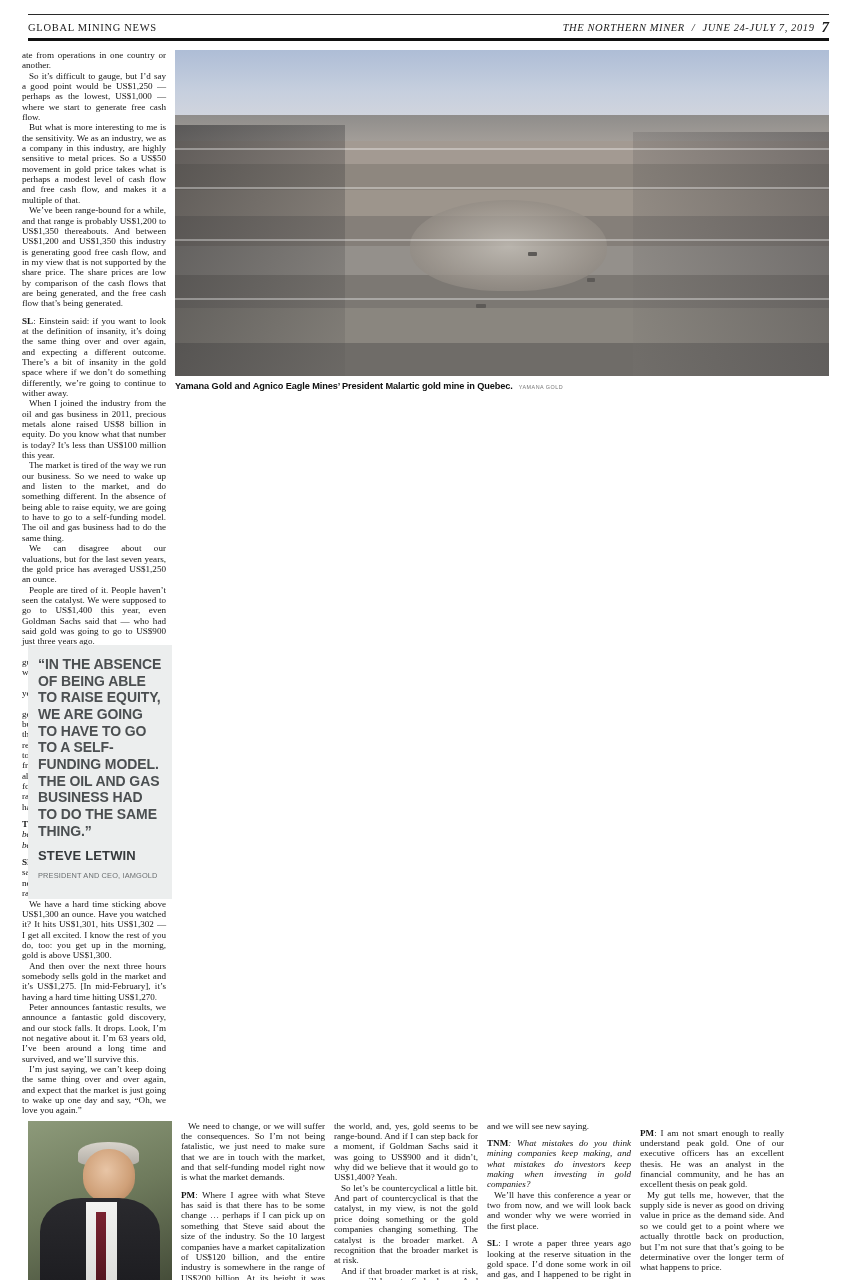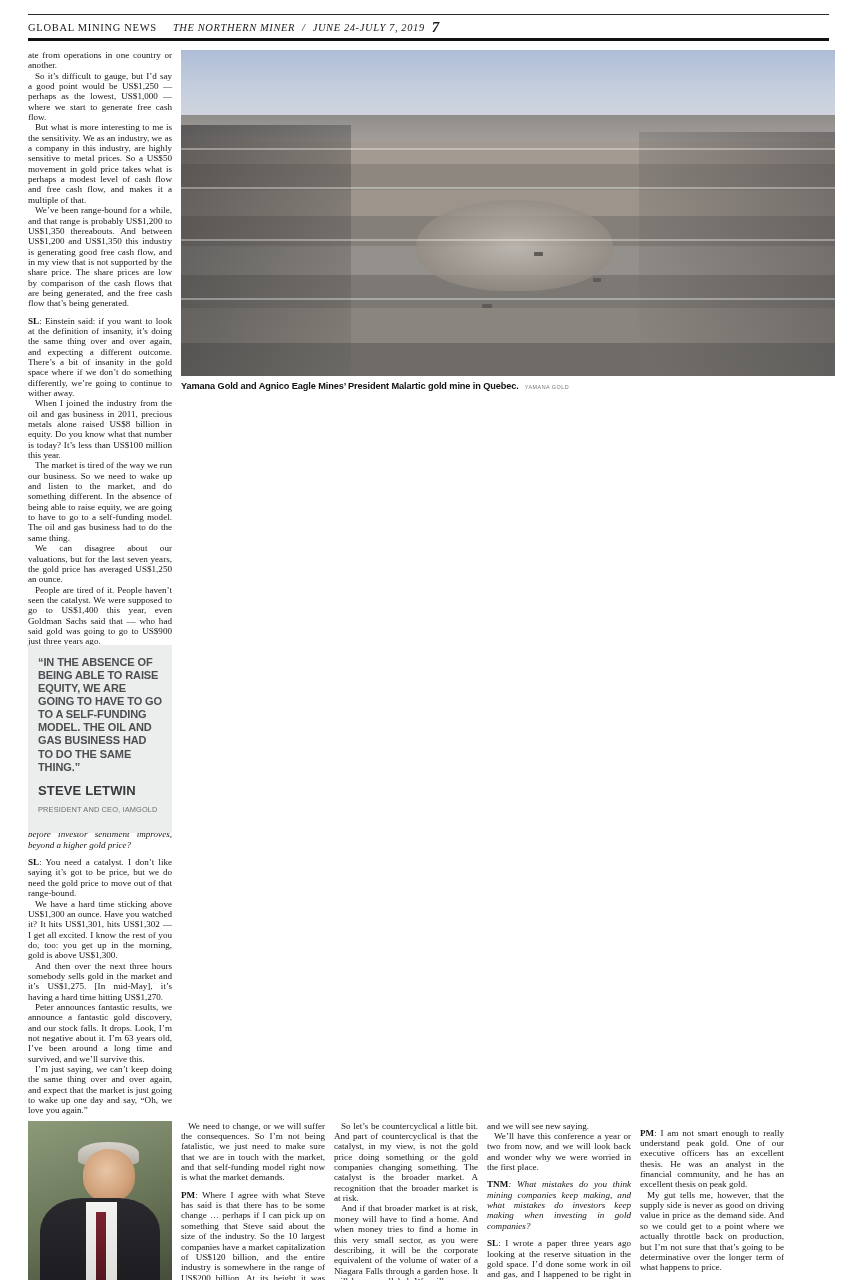--- a/index.html
+++ b/index.html
@@ -29,20 +29,21 @@
     border-top: 1px solid #2a2a2a;
     height: 0; width: 100%;
   }
   .rule-thick {
     border-top: 3px solid #111;
     height: 0; width: 100%;
   }
   .masthead-row {
     display: flex;
     align-items: baseline;
+    justify-content: space-between;
     padding: 3px 0 3px 0;
     gap: 16px;
   }
   .masthead-left {
     font-family: "Liberation Serif", serif;
     font-size: 10.5px;
     letter-spacing: 0.7px;
     color: #1a1a1a;
     text-transform: uppercase;
   }
@@ -62,20 +63,21 @@
     letter-spacing: 0;
     position: relative;
     top: 1px;
   }
 
   
   .top-zone {
     display: flex;
     gap: 9px;
     margin-top: 9px;
+    justify-content: flex-end;
   }
   .col {
     width: 144px;
     flex: 0 0 144px;
   }
   .photo-block {
     flex: 0 0 654px;
     width: 654px;
   }
   .photo {
@@ -194,21 +196,21 @@
   }
 
   .quote-box {
     background: #eceeee;
     padding: 11px 10px 12px 10px;
     width: 124px;
   }
   .quote-text {
     font-family: "Liberation Sans", sans-serif;
     font-weight: bold;
-    font-size: 11px;
+    font-size: 14px;
     line-height: 1.19;
     color: #4b4f51;
     letter-spacing: -0.1px;
     margin: 0 0 9px 0;
     text-transform: uppercase;
   }
   .quote-name {
     font-family: "Liberation Sans", sans-serif;
     font-weight: bold;
     font-size: 13px;
@@ -276,21 +278,21 @@
       <p class="bt">When I joined the industry from the oil and gas business in 2011, precious metals alone raised US$8 billion in equity. Do you know what that number is today? It’s less than US$100 million this year.</p>
       <p class="bt">The market is tired of the way we run our business. So we need to wake up and listen to the market, and do something different. In the absence of being able to raise equity, we are going to have to go to a self-funding model. The oil and gas business had to do the same thing.</p>
       <p class="bt">We can disagree about our valuations, but for the last seven years, the gold price has averaged US$1,250 an ounce.</p>
       <p class="bt">People are tired of it. People haven’t seen the catalyst. We were supposed to go to US$1,400 this year, even Goldman Sachs said that — who had said gold was going to go to US$900 just three years ago.</p>
       <p class="bt">Look, I’m as optimistic as the next guy. I wouldn’t be in this business if I wasn’t.</p>
       <p class="bt">I was in the oil and gas business 28 years. I saw six cycles.</p>
       <p class="bt">We need to pull up our socks and generate free cash flow to fund our businesses, or we will disappear. And the mid-tier sector is a sector where we really need, as Peter said, to get our act together and start generating enough free cash flow to move the growth ahead. Because the market isn’t there for us to raise the money. Go try to raise equity today. It isn’t going to happen.</p>
       <p class="bt noind gap q"><span class="spk">TNM</span><span>: What more is it going to take before investor sentiment improves, beyond a higher gold price?</span></p>
       <p class="bt noind gap"><span class="spk">SL</span><span>: You need a catalyst. I don’t like saying it’s got to be price, but we do need the gold price to move out of that range-bound.</span></p>
       <p class="bt">We have a hard time sticking above US$1,300 an ounce. Have you watched it? It hits US$1,301, hits US$1,302 — I get all excited. I know the rest of you do, too: you get up in the morning, gold is above US$1,300.</p>
-      <p class="bt">And then over the next three hours somebody sells gold in the market and it’s US$1,275. [In mid-May], it’s having a hard time hitting US$1,270.</p>
+      <p class="bt">And then over the next three hours somebody sells gold in the market and it’s US$1,275. [In mid-February], it’s having a hard time hitting US$1,270.</p>
       <p class="bt">Peter announces fantastic results, we announce a fantastic gold discovery, and our stock falls. It drops. Look, I’m not negative about it. I’m 63 years old, I’ve been around a long time and survived, and we’ll survive this.</p>
       <p class="bt">I’m just saying, we can’t keep doing the same thing over and over again, and expect that the market is just going to wake up one day and say, “Oh, we love you again.”</p>
     </div>
 
     <div class="photo-block">
       <div class="photo">
         <div class="sky"></div>
         <div class="ridge"></div>
         <div class="bench b1"></div>
         <div class="bench b2"></div>
@@ -331,29 +333,30 @@
       </div>
     </div>
 
     <div class="bodycol">
       <p class="bt">We need to change, or we will suffer the consequences. So I’m not being fatalistic, we just need to make sure that we are in touch with the market, and that self-funding model right now is what the market demands.</p>
       <p class="bt noind gap"><span class="spk">PM</span><span>: Where I agree with what Steve has said is that there has to be some change … perhaps if I can pick up on something that Steve said about the size of the industry. So the 10 largest companies have a market capitalization of US$120 billion, and the entire industry is somewhere in the range of US$200 billion. At its height it was probably US$400 billion, and at some point over the course of the last decade, that’s about the amount of cash that was on Apple’s balance sheet. So it’s not a very big industry.</span></p>
 
     </div>
 
     <div class="bodycol">
+      <p class="bt noind">the world, and, yes, gold seems to be range-bound. And if I can step back for a moment, if Goldman Sachs said it was going to US$900 and it didn’t, why did we believe that it would go to US$1,400? Yeah.</p>
       <p class="bt">So let’s be countercyclical a little bit. And part of countercyclical is that the catalyst, in my view, is not the gold price doing something or the gold companies changing something. The catalyst is the broader market. A recognition that the broader market is at risk.</p>
       <p class="bt">And if that broader market is at risk, money will have to find a home. And when money tries to find a home in this very small sector, as you were describing, it will be the corporate equivalent of the volume of water of a Niagara Falls through a garden hose. It will be unparalleled. We will see new heights.</p>
 
     </div>
 
     <div class="bodycol">
       <p class="bt noind">and we will see new saying.</p>
+      <p class="bt noind gap q"><span class="spk">TNM</span><span>: What mistakes do you think mining companies keep making, and what mistakes do investors keep making when investing in gold companies?</span></p>
       <p class="bt">We’ll have this conference a year or two from now, and we will look back and wonder why we were worried in the first place.</p>
-      <p class="bt noind gap q"><span class="spk">TNM</span><span>: What mistakes do you think mining companies keep making, and what mistakes do investors keep making when investing in gold companies?</span></p>
       <p class="bt noind gap"><span class="spk">SL</span><span>: I wrote a paper three years ago looking at the reserve situation in the gold space. I’d done some work in oil and gas, and I happened to be right in the oil and gas sector in the nineties, and I made a lot of money.</span></p>
 
     </div>
 
     <div class="bodycol">
       <p class="bt noind gap"><span class="spk">PM</span><span>: I am not smart enough to really understand peak gold. One of our executive officers has an excellent thesis. He was an analyst in the financial community, and he has an excellent thesis on peak gold.</span></p>
       <p class="bt">My gut tells me, however, that the supply side is never as good on driving value in price as the demand side. And so we could get to a point where we actually throttle back on production, but I’m not sure that that’s going to be determinative over the longer term of what happens to price.</p>
 
     </div>
 

